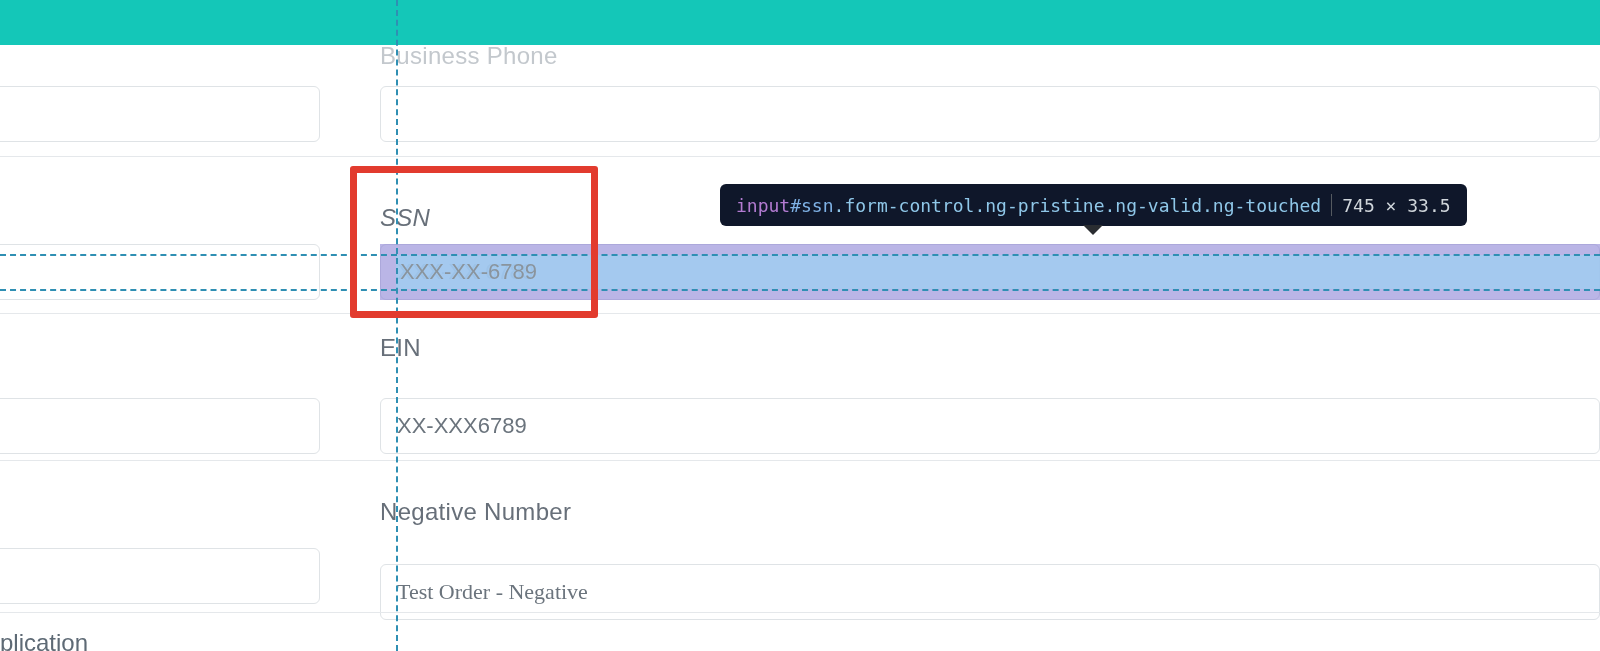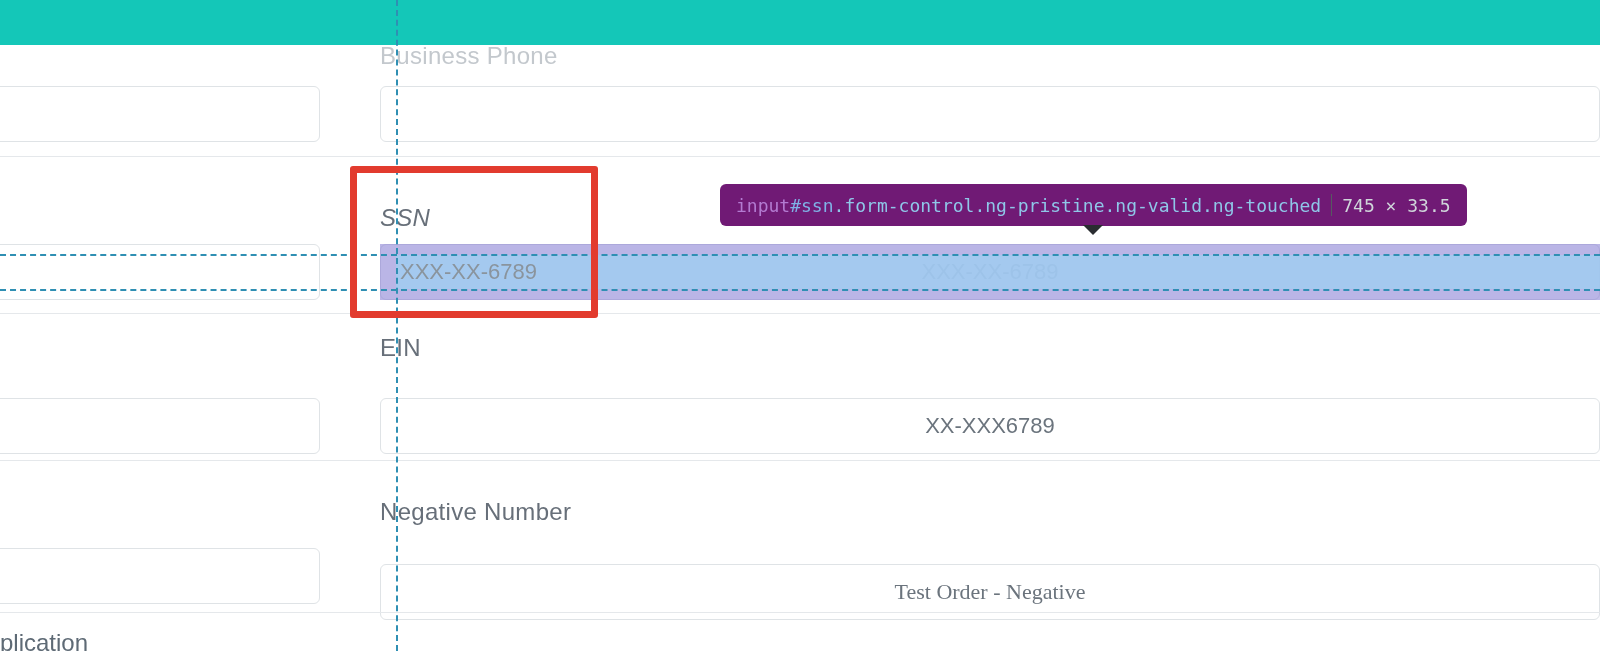--- a/index.html
+++ b/index.html
@@ -1,15 +1,15 @@
 <!DOCTYPE html>
 <html><head>
 <meta charset="utf-8">
 <style>
-  * { box-sizing: border-box; margin: 0; padding: 0; text-align: center; }
+  * { box-sizing: border-box; margin: 0; padding: 0; }
   html, body {
     width: 1600px;
     height: 651px;
     overflow: hidden;
     font-family: "Segoe UI", Arial, Helvetica, sans-serif;
     background: #ffffff;
     color: #5e6a75;
     position: relative;
   }
 
@@ -109,21 +109,21 @@
     position: absolute;
     top: 0; bottom: 0;
     width: 0;
     border-left: 2px dashed #2f8fb3;
     pointer-events: none;
   }
 
   
   .dt-tip {
     position: absolute;
-    background: #701a75;
+    background: #0f172a;
     color: #d6dbe0;
     font-family: Menlo, Consolas, monospace;
     font-size: 18px;
     padding: 10px 16px;
     border-radius: 6px;
     white-space: nowrap;
     display: flex;
     align-items: center;
     gap: 10px;
     pointer-events: none;

